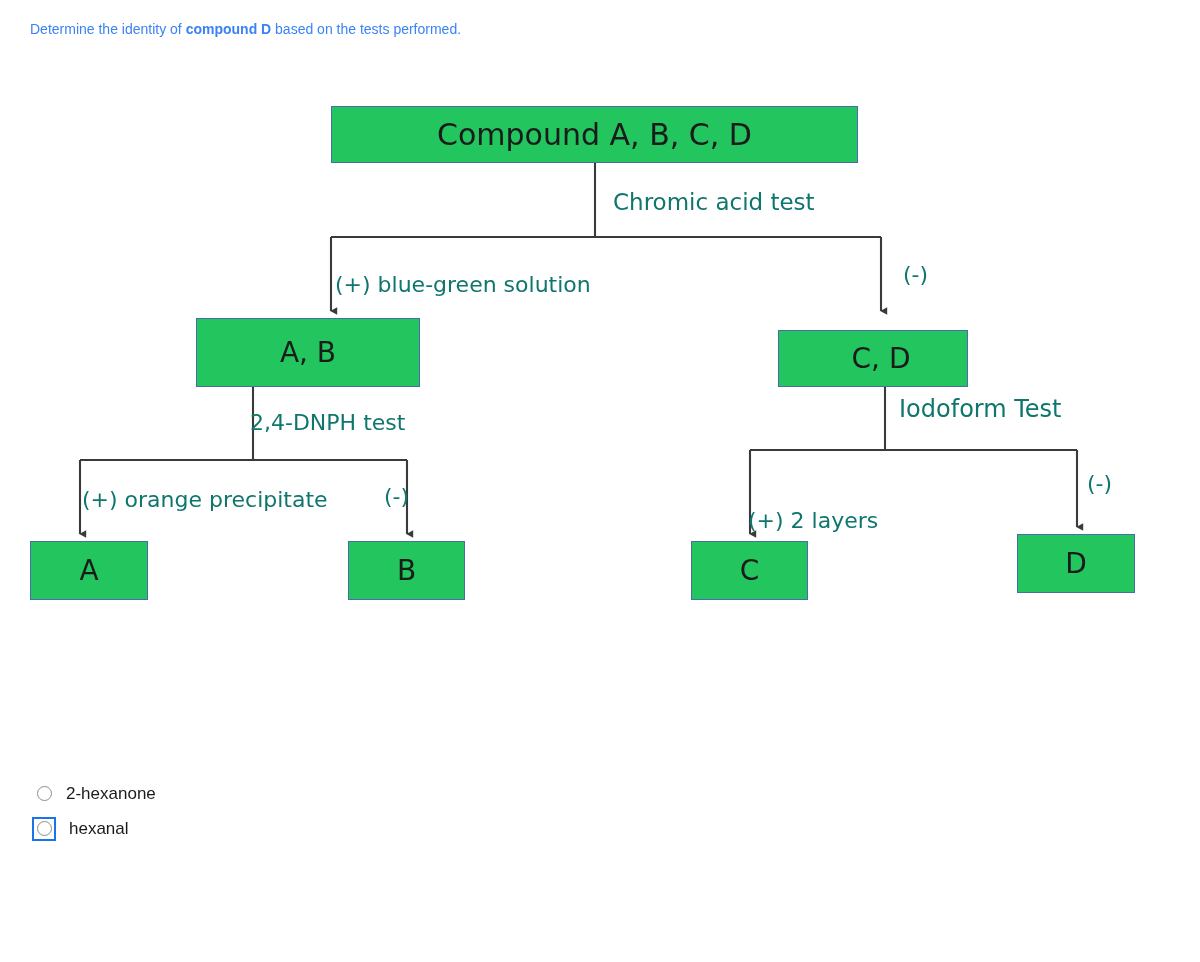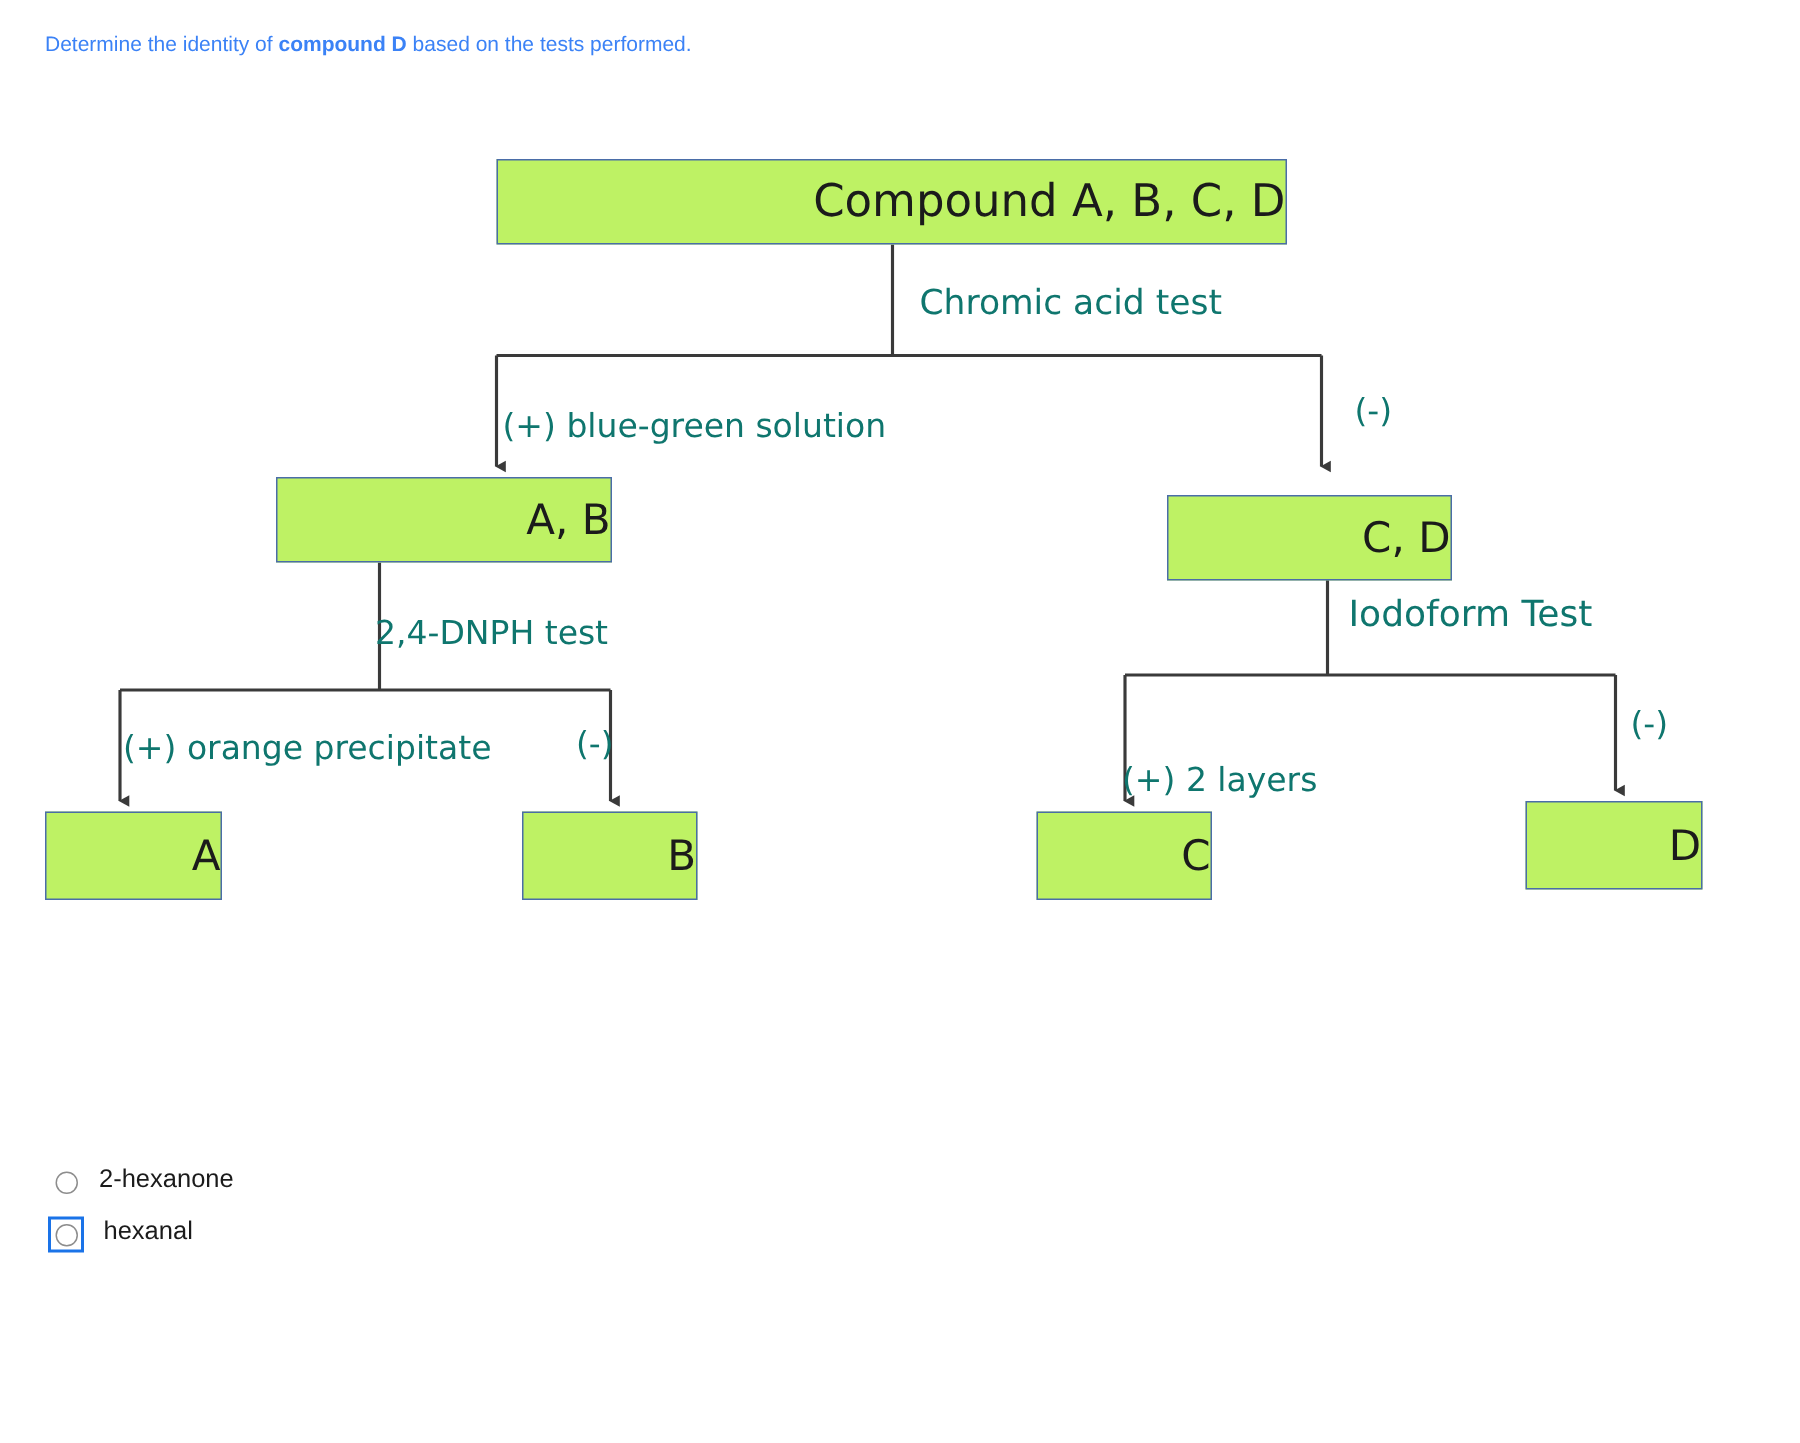--- a/index.html
+++ b/index.html
@@ -42,40 +42,40 @@
     position: absolute;
     left: 0;
     top: 0;
     width: 1200px;
     height: 660px;
   }
 
   .node {
     position: absolute;
     box-sizing: border-box;
-    background: #bef264;
+    background: #22c55e;
     border: 1.6px solid #4a6da8;
     display: flex;
     align-items: center;
-    justify-content: flex-end;
+    justify-content: center;
     font-family: "DejaVu Sans", sans-serif;
     color: #1b1b1b;
   }
   .node-root {
     left: 331px;
     top: 106px;
     width: 527px;
     height: 57px;
     font-size: 30px;
   }
   .node-ab {
-    left: 184px;
+    left: 196px;
     top: 318px;
     width: 224px;
-    height: 57px;
+    height: 69px;
     font-size: 28px;
   }
   .node-cd {
     left: 778px;
     top: 330px;
     width: 190px;
     height: 57px;
     font-size: 28px;
     padding-left: 16px;
   }
@@ -162,20 +162,21 @@
 
   
   #answer-options {
     position: absolute;
     left: 32px;
     top: 776px;
     width: 420px;
   }
   .option-row {
     display: flex;
+    align-items: center;
     height: 35px;
   }
   .radio-outer {
     width: 24px;
     height: 24px;
     box-sizing: border-box;
     display: flex;
     align-items: center;
     justify-content: center;
     flex: 0 0 auto;

